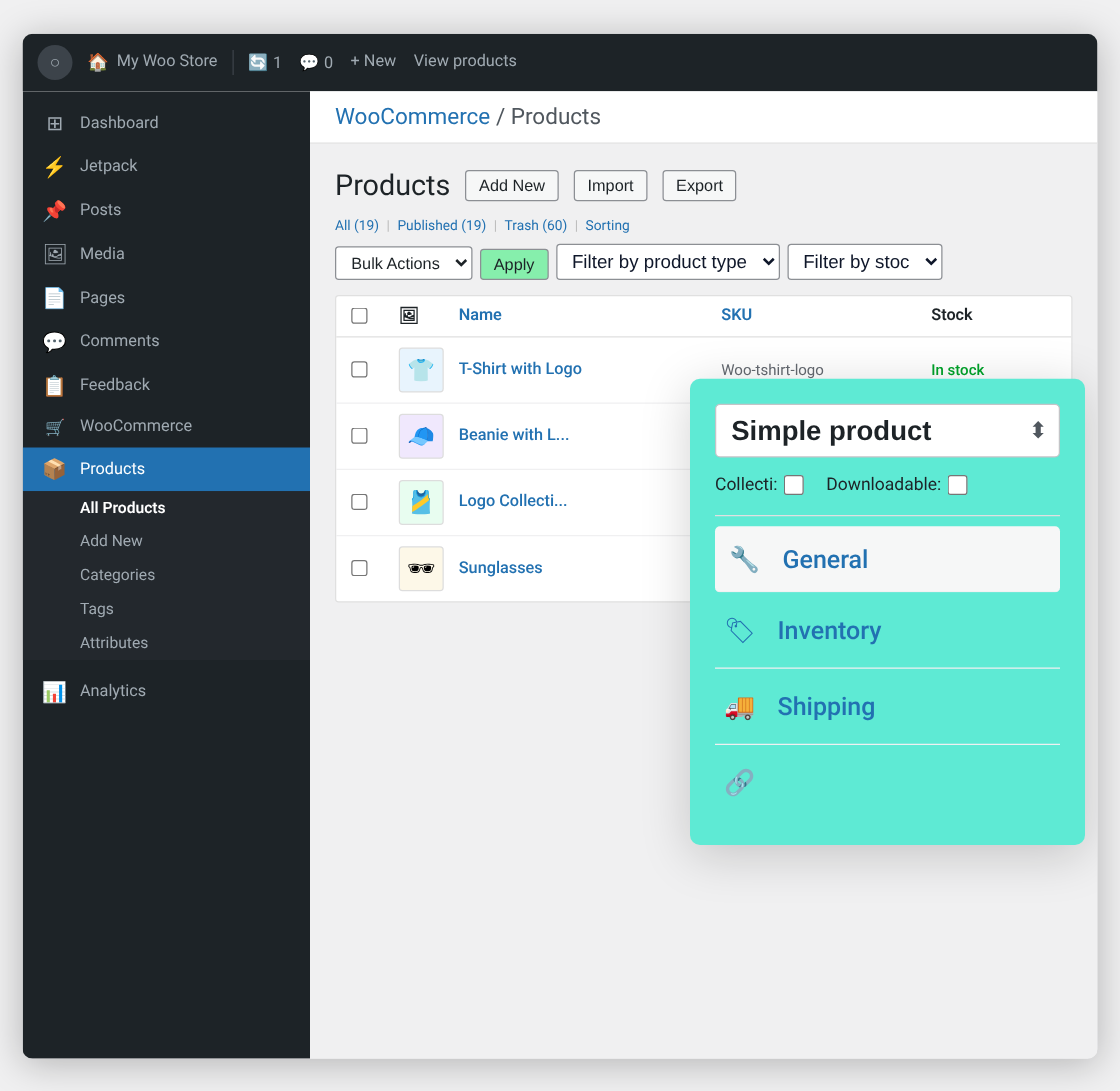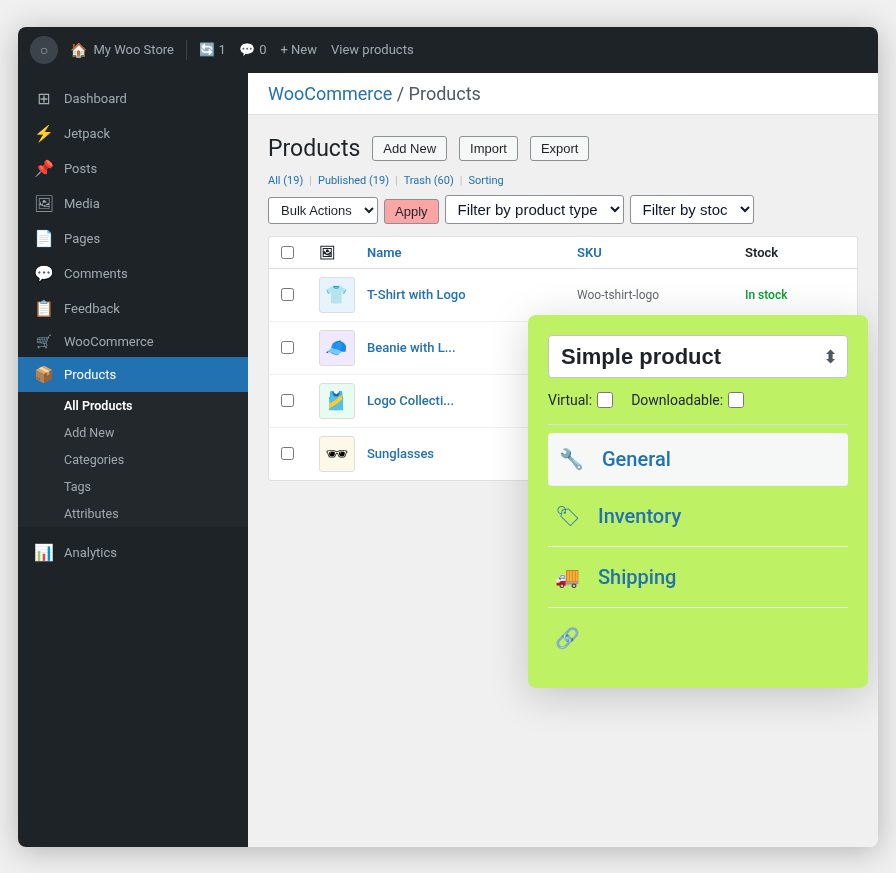--- a/index.html
+++ b/index.html
@@ -160,21 +160,21 @@
       font-size: 13px;
       border: 1px solid #8c8f94;
       border-radius: 3px;
       background: #fff;
       cursor: pointer;
       color: #1d2327;
     }
     .apply-btn {
       padding: 4px 10px;
       font-size: 13px;
-      background: #fca5a5;
+      background: #86efac;
       border: 1px solid #8c8f94;
       border-radius: 3px;
       cursor: pointer;
       color: #1d2327;
     }
     .filter-select {
       padding: 4px 8px;
       font-size: 15px;
       border: 1px solid #8c8f94;
       border-radius: 3px;
@@ -226,23 +226,23 @@
       font-size: 18px;
       overflow: hidden;
     }
     .check-cell { display: flex; align-items: center; }
     .check-cell input[type=checkbox] { cursor: pointer; }
 
     
     .popup-card {
       position: absolute;
       right: 10px;
-      top: 200px;
-      width: 340px;
-      background: #bef264;
+      top: 188px;
+      width: 316px;
+      background: #5eead4;
       border-radius: 8px;
       box-shadow: 0 8px 40px rgba(0,0,0,0.18);
       padding: 20px;
       z-index: 10;
     }
     .product-type-select-wrapper {
       position: relative;
       margin-bottom: 14px;
     }
     .product-type-select {
@@ -489,21 +489,21 @@
               <option>Simple product</option>
               <option>Variable product</option>
               <option>Grouped product</option>
               <option>External/Affiliate product</option>
             </select>
             <span class="select-arrow">⬍</span>
           </div>
 
           <div class="checkbox-row">
             <label class="checkbox-label">
-              <span>Virtual:</span>
+              <span>Collecti:</span>
               <input type="checkbox" style="">
             </label>
             <label class="checkbox-label">
               <span>Downloadable:</span>
               <input type="checkbox" style="">
             </label>
           </div>
 
           <hr class="popup-divider">
 

